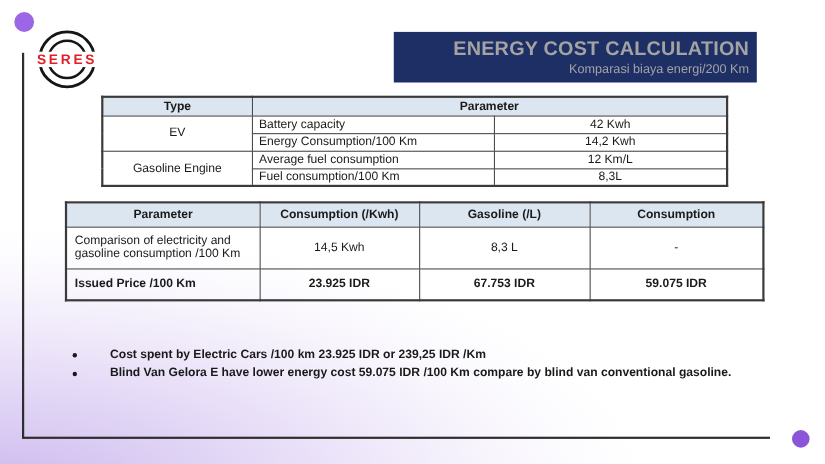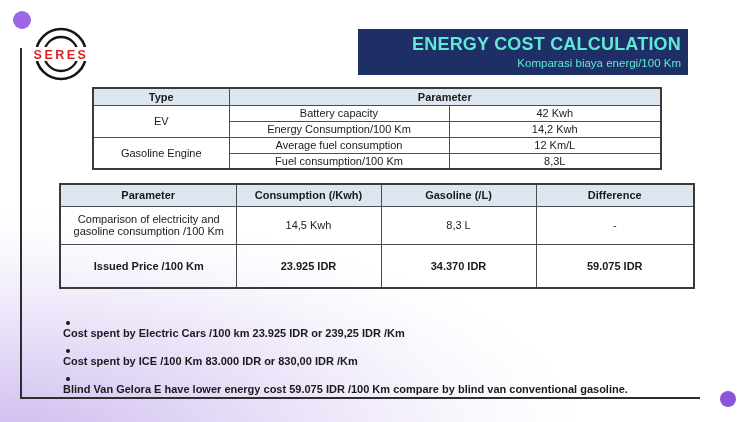--- a/index.html
+++ b/index.html
@@ -22,48 +22,48 @@
   .dot { position:absolute; border-radius:50%; }
   .dot-tl { left:13px;  top:11px;  width:18px; height:18px; background:#9b67e6; }
   .dot-br { left:720px; top:391px; width:16px; height:16px; background:#8b55d9; }
 
   
   .logo { position:absolute; left:28px; top:23px; width:66px; height:64px; }
 
   
   .title-bar {
     position:absolute; left:358px; top:29px; width:330px; height:46px;
-    background:#1e2f66; color:#5eead4; text-align:right;
+    background:#1e2f66; color:#a3a3a3; text-align:right;
     padding:4px 7px 0 0;
   }
   .title-bar h1 { margin:0; font-size:18px; font-weight:bold; line-height:22px; letter-spacing:0.2px; }
   .title-bar .subtitle { font-size:11.5px; line-height:15px; margin-top:1px; }
 
   
   table { border-collapse:collapse; table-layout:fixed; font-size:11px; }
   td { border:1px solid #4d4d4d; padding:1px 6px; overflow:hidden; }
   .hdr { background:#dce6f1; font-weight:bold; text-align:center; }
   .c { text-align:center; }
-  .l { text-align:center; }
+  .l { text-align:left; }
 
   .spec-table { position:absolute; left:92px; top:87px; width:568px; border:2px solid #3a3a3a; }
   .spec-table td { height:16px; }
   .spec-table tr.hrow td { height:17px; }
 
   .cost-table { position:absolute; left:59px; top:183px; width:634px; border:2px solid #3a3a3a; }
   .cost-table tr.hrow td  { height:22px; }
   .cost-table tr.r0 td { height:27px; }
   .cost-table tr.r1 td { height:38px; }
-  .cost-table tr.r2 td { height:44px; }
+  .cost-table tr.r2 td { height:29px; }
   .cost-table td.p { padding-left:7px; }
   .cost-table tr.bold td { font-weight:bold; }
 
   
   .notes { position:absolute; left:63px; top:314px; width:632px; }
-  .note { display:flex; font-size:11px; font-weight:bold; line-height:17px;flex-direction:column; }
+  .note { display:flex; font-size:11px; font-weight:bold; line-height:17px; }
   .note .marker { flex:0 0 auto; width:4px; height:4px; border-radius:50%;
                   background:#1a1a1a; margin:7px 30px 0 3px; }
 </style>
 </head>
 <body>
 
 <div id="slide">
 
   <div class="dot dot-tl"></div>
   <div class="frame-left"></div>
@@ -72,21 +72,21 @@
 
   <svg class="logo" viewBox="0 0 66 64">
     <circle cx="33" cy="31" r="25" fill="none" stroke="#161616" stroke-width="2.6"></circle>
     <circle cx="33" cy="31" r="17" fill="none" stroke="#161616" stroke-width="2.3"></circle>
     <rect x="-2" y="24" width="70" height="14" fill="#ffffff"></rect>
     <text x="33" y="35.5" text-anchor="middle" font-family="Liberation Sans, sans-serif" font-size="12.5" font-weight="bold" letter-spacing="2.5" fill="#e01f26">SERES</text>
   </svg>
 
   <div class="title-bar">
     <h1>ENERGY COST CALCULATION</h1>
-    <div class="subtitle">Komparasi biaya energi/100 Km</div>
+    <div class="subtitle">Komparasi biaya energi/200 Km</div>
   </div>
 
   <table class="spec-table">
     <colgroup>
         <col style="width:136px">
         <col style="width:220px">
         <col style="width:212px">
       </colgroup>
     <tbody>
         <tr class="hrow">
@@ -119,45 +119,41 @@
         <col style="width:176px">
         <col style="width:145px">
         <col style="width:155px">
         <col style="width:158px">
       </colgroup>
     <tbody>
         <tr class="hrow">
       <td class="hdr">Parameter</td>
       <td class="hdr">Consumption (/Kwh)</td>
       <td class="hdr">Gasoline (/L)</td>
-      <td class="hdr">Difference</td>
+      <td class="hdr">Consumption</td>
     </tr>
     <tr class="r1">
       <td class="l p">Comparison of electricity and gasoline consumption /100 Km</td>
       <td class="c">14,5 Kwh</td>
       <td class="c">8,3 L</td>
       <td class="c">-</td>
     </tr>
     <tr class="r2 bold">
       <td class="l p">Issued Price /100 Km</td>
       <td class="c">23.925 IDR</td>
-      <td class="c">34.370 IDR</td>
+      <td class="c">67.753 IDR</td>
       <td class="c">59.075 IDR</td>
     </tr>
   </tbody>
     </table>
 
   <div class="notes">
     <div class="note">
       <span class="marker"></span>
       <span>Cost spent by Electric Cars /100 km 23.925 IDR or 239,25 IDR /Km</span>
     </div>
     <div class="note">
       <span class="marker"></span>
-      <span>Cost spent by ICE /100 Km 83.000 IDR or 830,00 IDR /Km</span>
-    </div>
-    <div class="note">
-      <span class="marker"></span>
       <span>Blind Van Gelora E have lower energy cost 59.075 IDR /100 Km compare by blind van conventional gasoline.</span>
     </div>
   </div>
 
 </div>
 
 </body></html>

